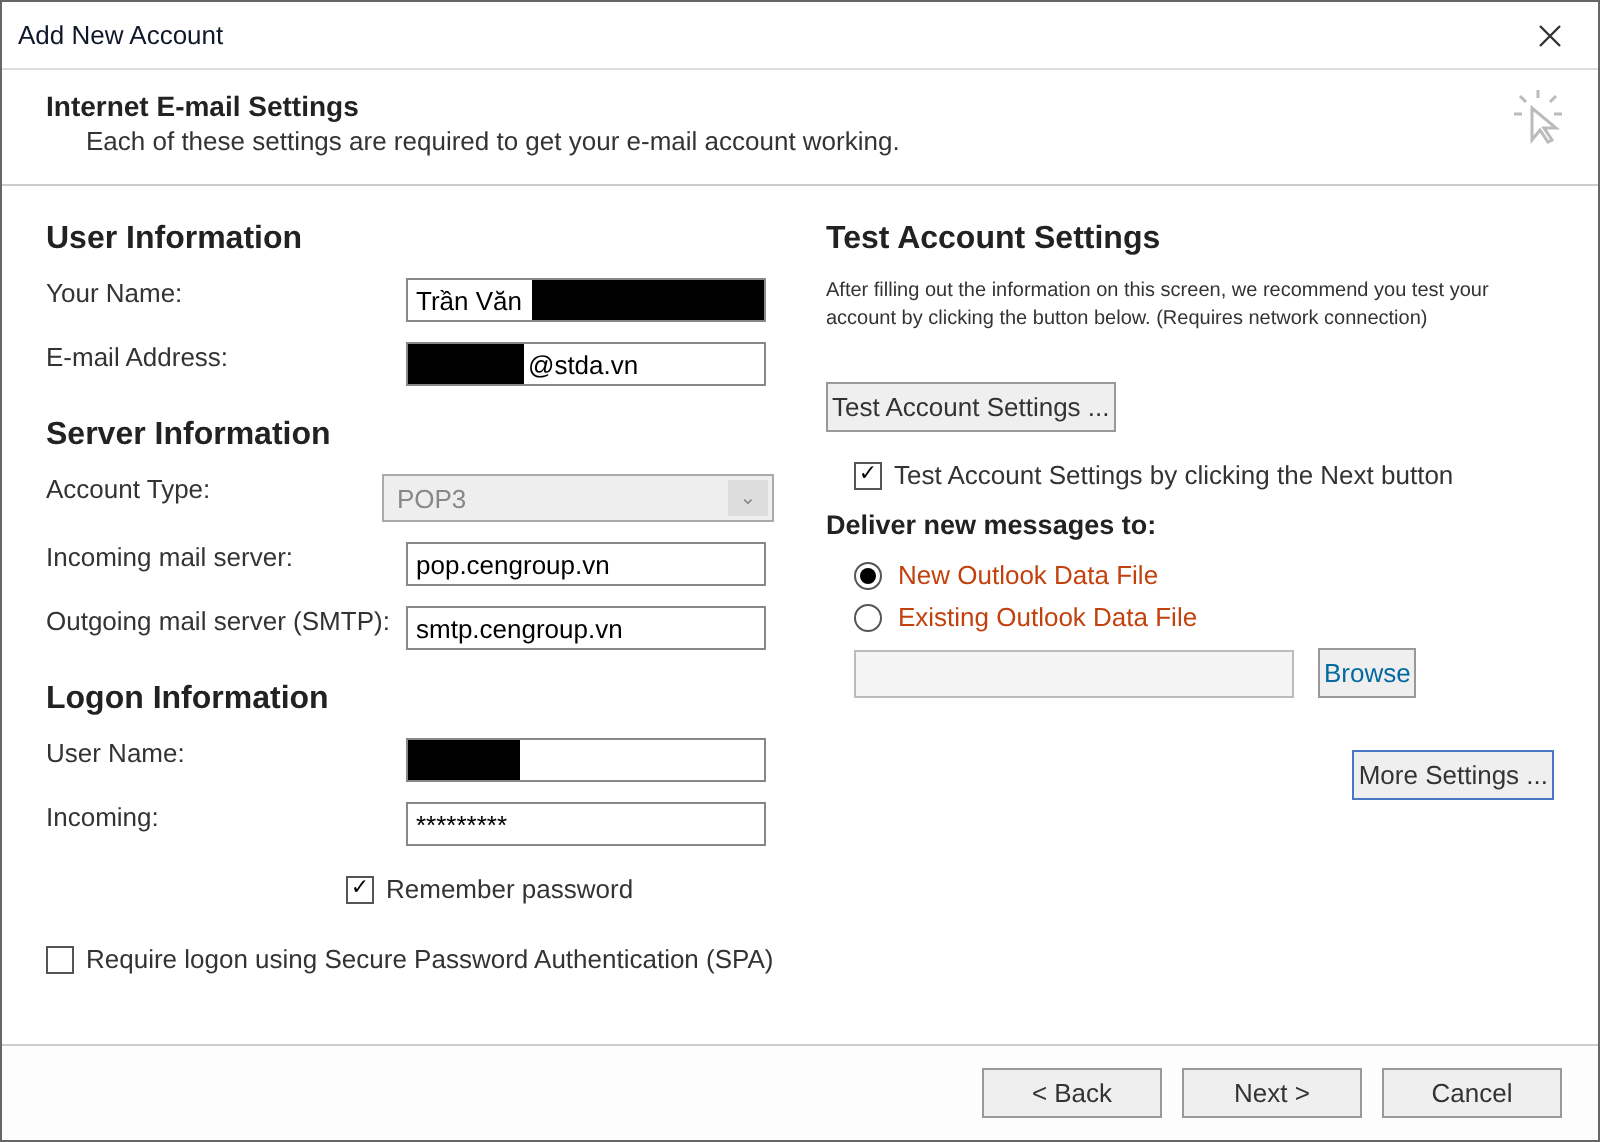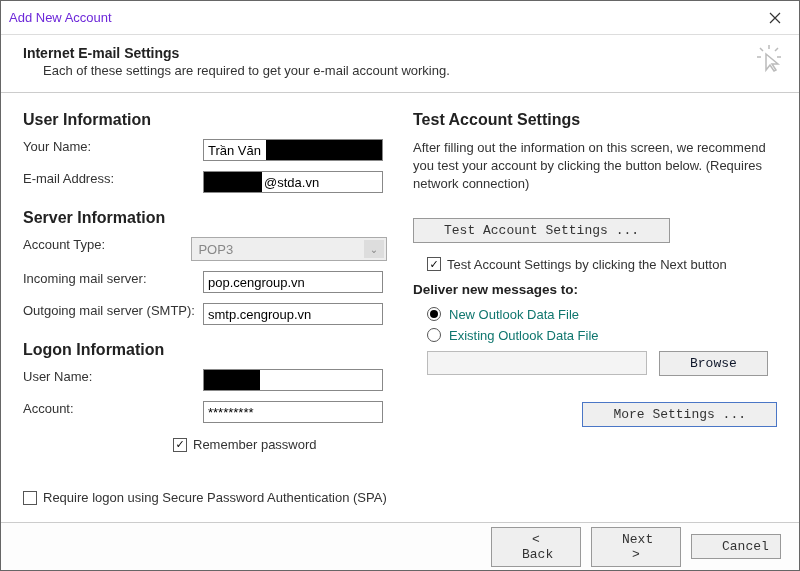--- a/index.html
+++ b/index.html
@@ -25,21 +25,21 @@
     height: 34px;
     background: #fff;
     border-bottom: 1px solid #ddd;
     display: flex;
     align-items: center;
     padding: 0 4px 0 8px;
   }
   .titlebar .title {
     flex: 1;
     font-size: 13px;
-    color: #6d28d9;
+    color: #0f172a;
   }
   .titlebar .close {
     width: 40px;
     height: 30px;
     display: flex;
     align-items: center;
     justify-content: center;
     font-size: 15px;
     color: #333;
     cursor: pointer;
@@ -174,47 +174,47 @@
   .rad.selected::after {
     content: "";
     width: 8px;
     height: 8px;
     background: #000;
     border-radius: 50%;
   }
   .btn {
     border: 1px solid #999;
     background: #efefef;
-    padding: 4px 30px;
-    font-size: 13px;
-    font-family: Liberation Mono, monospace;
+    padding: 4px 2px;
+    font-size: 13px;
+    font-family: Liberation Sans, sans-serif;
     color: #333;
     cursor: pointer;
     min-height: 24px;
   }
   .btn.disabled {
-    color: #0f172a;
+    color: #0369a1;
     cursor: default;
   }
   .btn.more {
     border: 1px solid #4a76c6;
   }
   .right-col p.desc {
     margin: 4px 0 12px 0;
-    font-size: 13px;
+    font-size: 10px;
     color: #333;
     line-height: 1.4;
   }
   .radio-row {
     display: flex;
     align-items: center;
     gap: 8px;
     margin: 8px 0 6px 14px;
     font-size: 13px;
-    color: #0f766e;
+    color: #c2410c;
   }
   .browse-row {
     display: flex;
     align-items: center;
     gap: 12px;
     margin: 8px 0 0 14px;
   }
   .browse-input {
     width: 220px;
     height: 24px;
@@ -236,21 +236,21 @@
     padding: 0 18px;
     background: #fdfdfd;
   }
   .footer .btn { width: 90px; text-align: center; }
   .spacer-12 { height: 12px; }
   .spacer-6 { height: 6px; }
   .remember-row, .spa-row {
     margin-left: 150px;
     margin-top: 14px;
   }
-  .spa-row { margin-left: 0; margin-top: 38px; }
+  .spa-row { margin-left: 0; margin-top: 20px; }
 </style>
 </head>
 <body>
 
 <div class="window">
 
   <div class="titlebar">
     <div class="title">Add New Account</div>
     <div class="close">
       <svg width="12" height="12" viewBox="0 0 12 12">
@@ -316,21 +316,21 @@
 
       <div class="row">
         <label class="lab">User Name:</label>
         <div class="input-wrap">
           <input type="text" value="" style="">
           <div class="blackout" style="left:1px; width:56px;"></div>
         </div>
       </div>
 
       <div class="row">
-        <label class="lab">Account:</label>
+        <label class="lab">Incoming:</label>
         <input type="text" value="*********" style="">
       </div>
 
       <div class="chk-row remember-row">
         <span class="chk checked"></span>
         <span>Remember password</span>
       </div>
 
       <div class="chk-row spa-row">
         <span class="chk"></span>

